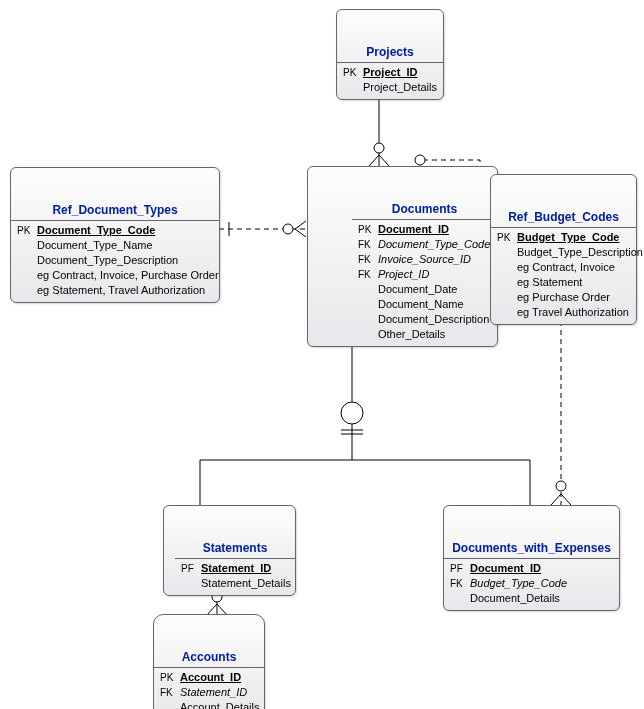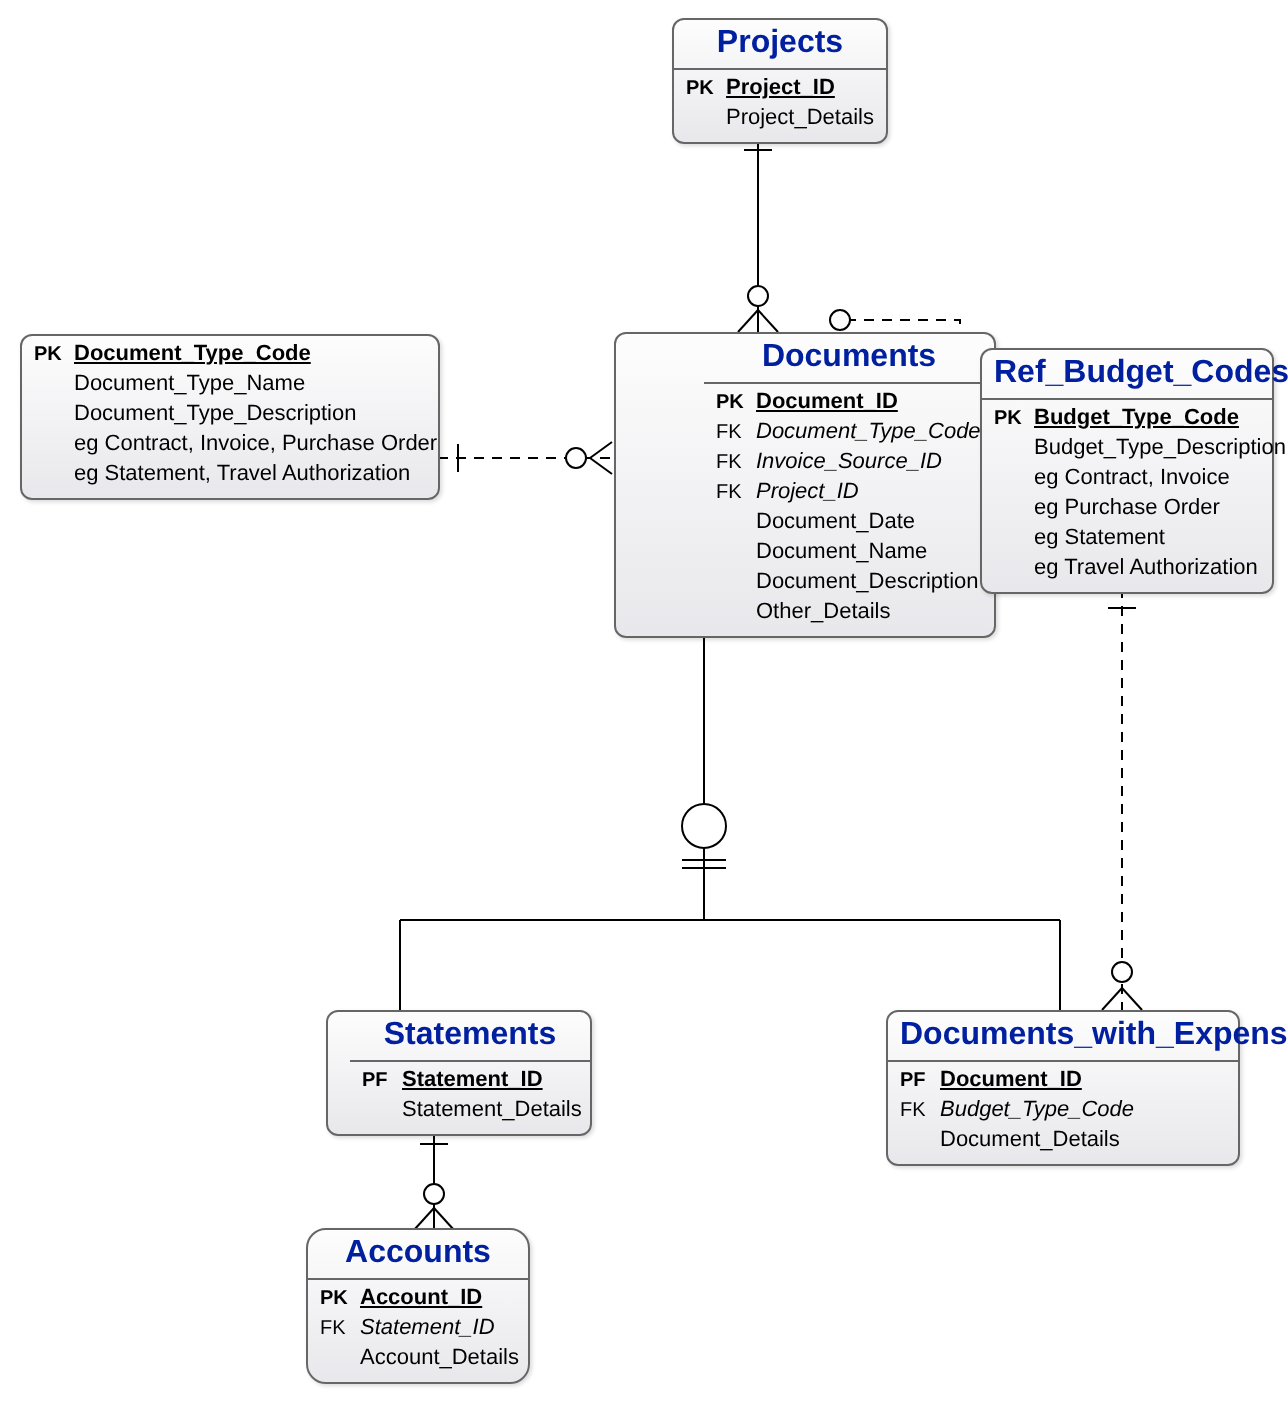--- a/index.html
+++ b/index.html
@@ -19,36 +19,37 @@
     border: 1px solid #666;
     border-radius: 6px;
     box-shadow: 1px 1px 2px rgba(0,0,0,0.15);
   }
   .entity-title {
     text-align: center;
     font-weight: bold;
     color: #0020a0;
     padding: 3px 6px 3px 6px;
     border-bottom: 1px solid #666;
-    font-size: 16px;
+    font-size: 12px;
+    margin-top: 32px;
   }
   .entity-body {
     padding: 2px 0 4px 0;
   }
   .row {
     display: flex;
     align-items: baseline;
     padding: 0 6px;
     line-height: 15px;
     white-space: nowrap;
   }
   .keycol {
     width: 20px;
     flex: 0 0 20px;
-    font-weight: bold;
+    font-weight: normal;
     font-size: 10px;
   }
   .keycol.fk { font-weight: normal; }
   .attr { }
   .attr.pk { font-weight: bold; text-decoration: underline; }
   .attr.fk { font-style: italic; }
   svg.connectors {
     position: absolute;
     top: 0; left: 0;
     width: 644px; height: 709px;
@@ -139,20 +140,21 @@
         <span class="attr pk">Project_ID</span>
       </div>
     <div class="row">
         <span class="keycol"></span>
         <span class="attr">Project_Details</span>
       </div>
   </div>
 </div>
 
 <div class="entity" style="left:10px; top:167px; width:208px;">
+  <div class="entity-title">Ref_Document_Types</div>
   <div class="entity-body">
     <div class="row">
         <span class="keycol">PK</span>
         <span class="attr pk">Document_Type_Code</span>
       </div>
     <div class="row">
         <span class="keycol"></span>
         <span class="attr">Document_Type_Name</span>
       </div>
     <div class="row">
@@ -218,25 +220,25 @@
     <div class="row">
         <span class="keycol"></span>
         <span class="attr">Budget_Type_Description</span>
       </div>
     <div class="row">
         <span class="keycol"></span>
         <span class="attr">eg Contract, Invoice</span>
       </div>
     <div class="row">
         <span class="keycol"></span>
+        <span class="attr">eg Statement</span>
+      </div>
+    <div class="row">
+        <span class="keycol"></span>
         <span class="attr">eg Purchase Order</span>
-      </div>
-    <div class="row">
-        <span class="keycol"></span>
-        <span class="attr">eg Statement</span>
       </div>
     <div class="row">
         <span class="keycol"></span>
         <span class="attr">eg Travel Authorization</span>
       </div>
   </div>
 </div>
 
 <div class="entity" style="left:163px; top:505px; width:120px;padding-left:11px;">
   <div class="entity-title">Statements</div>

